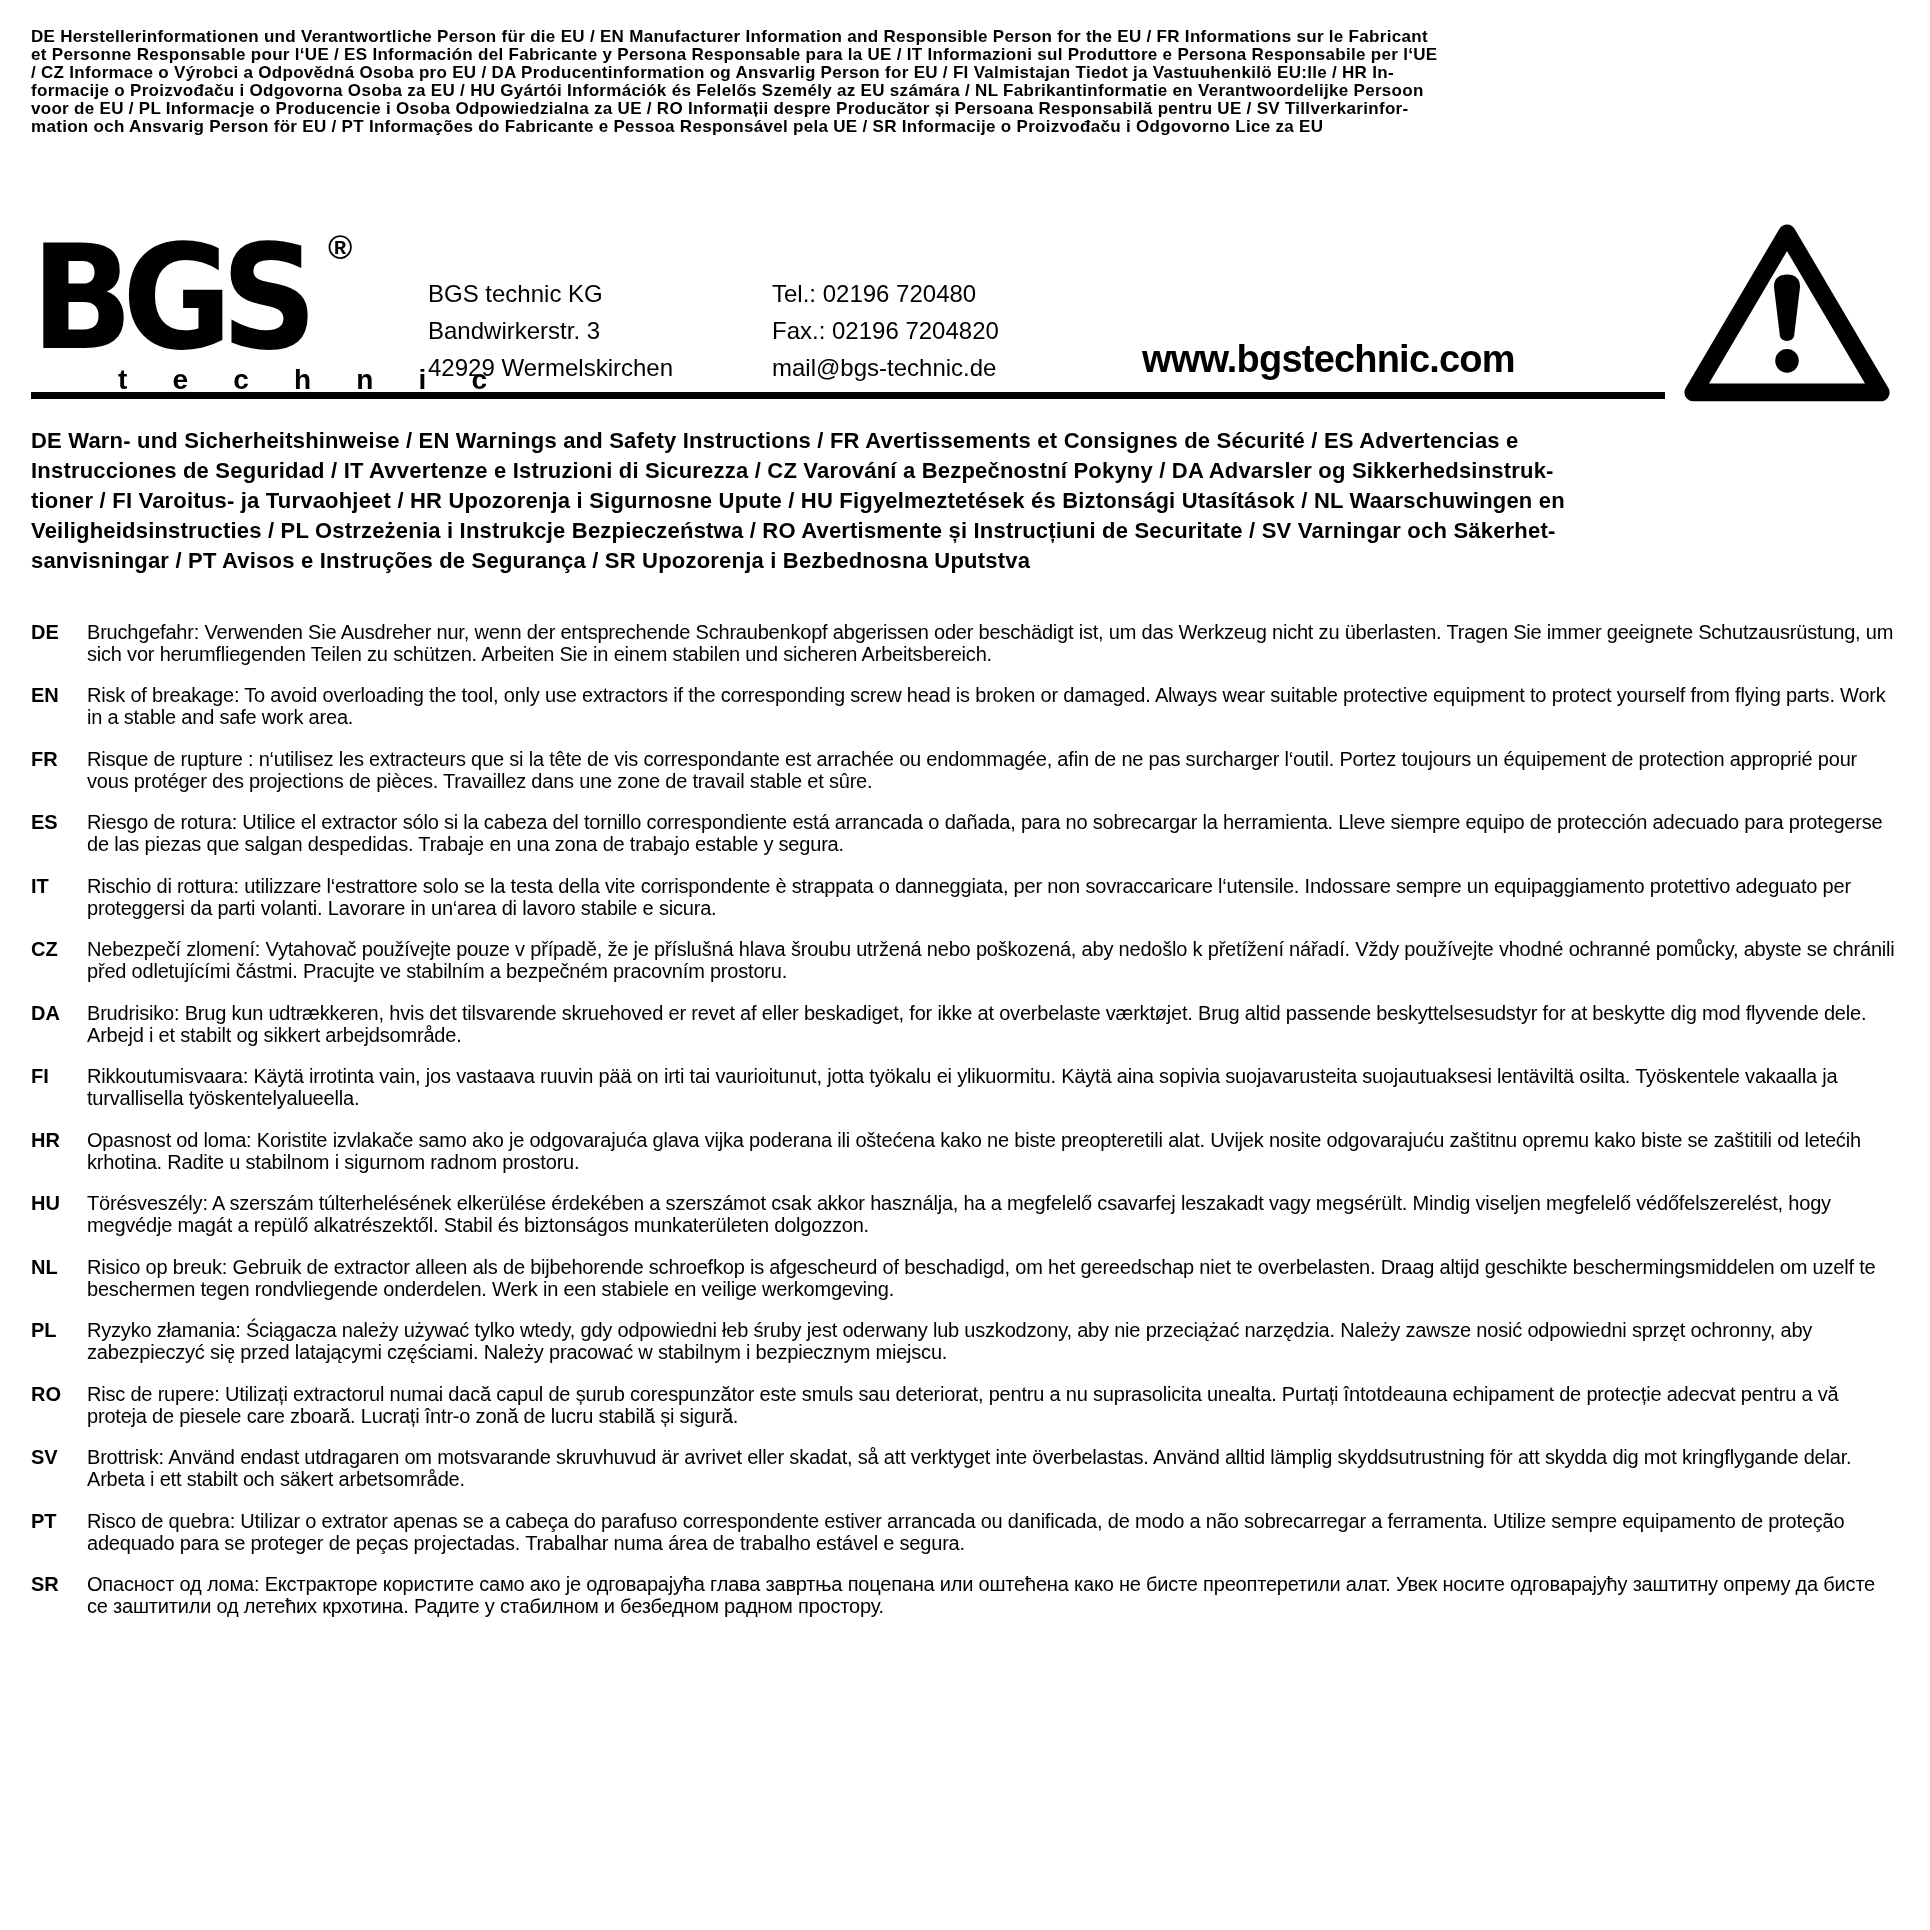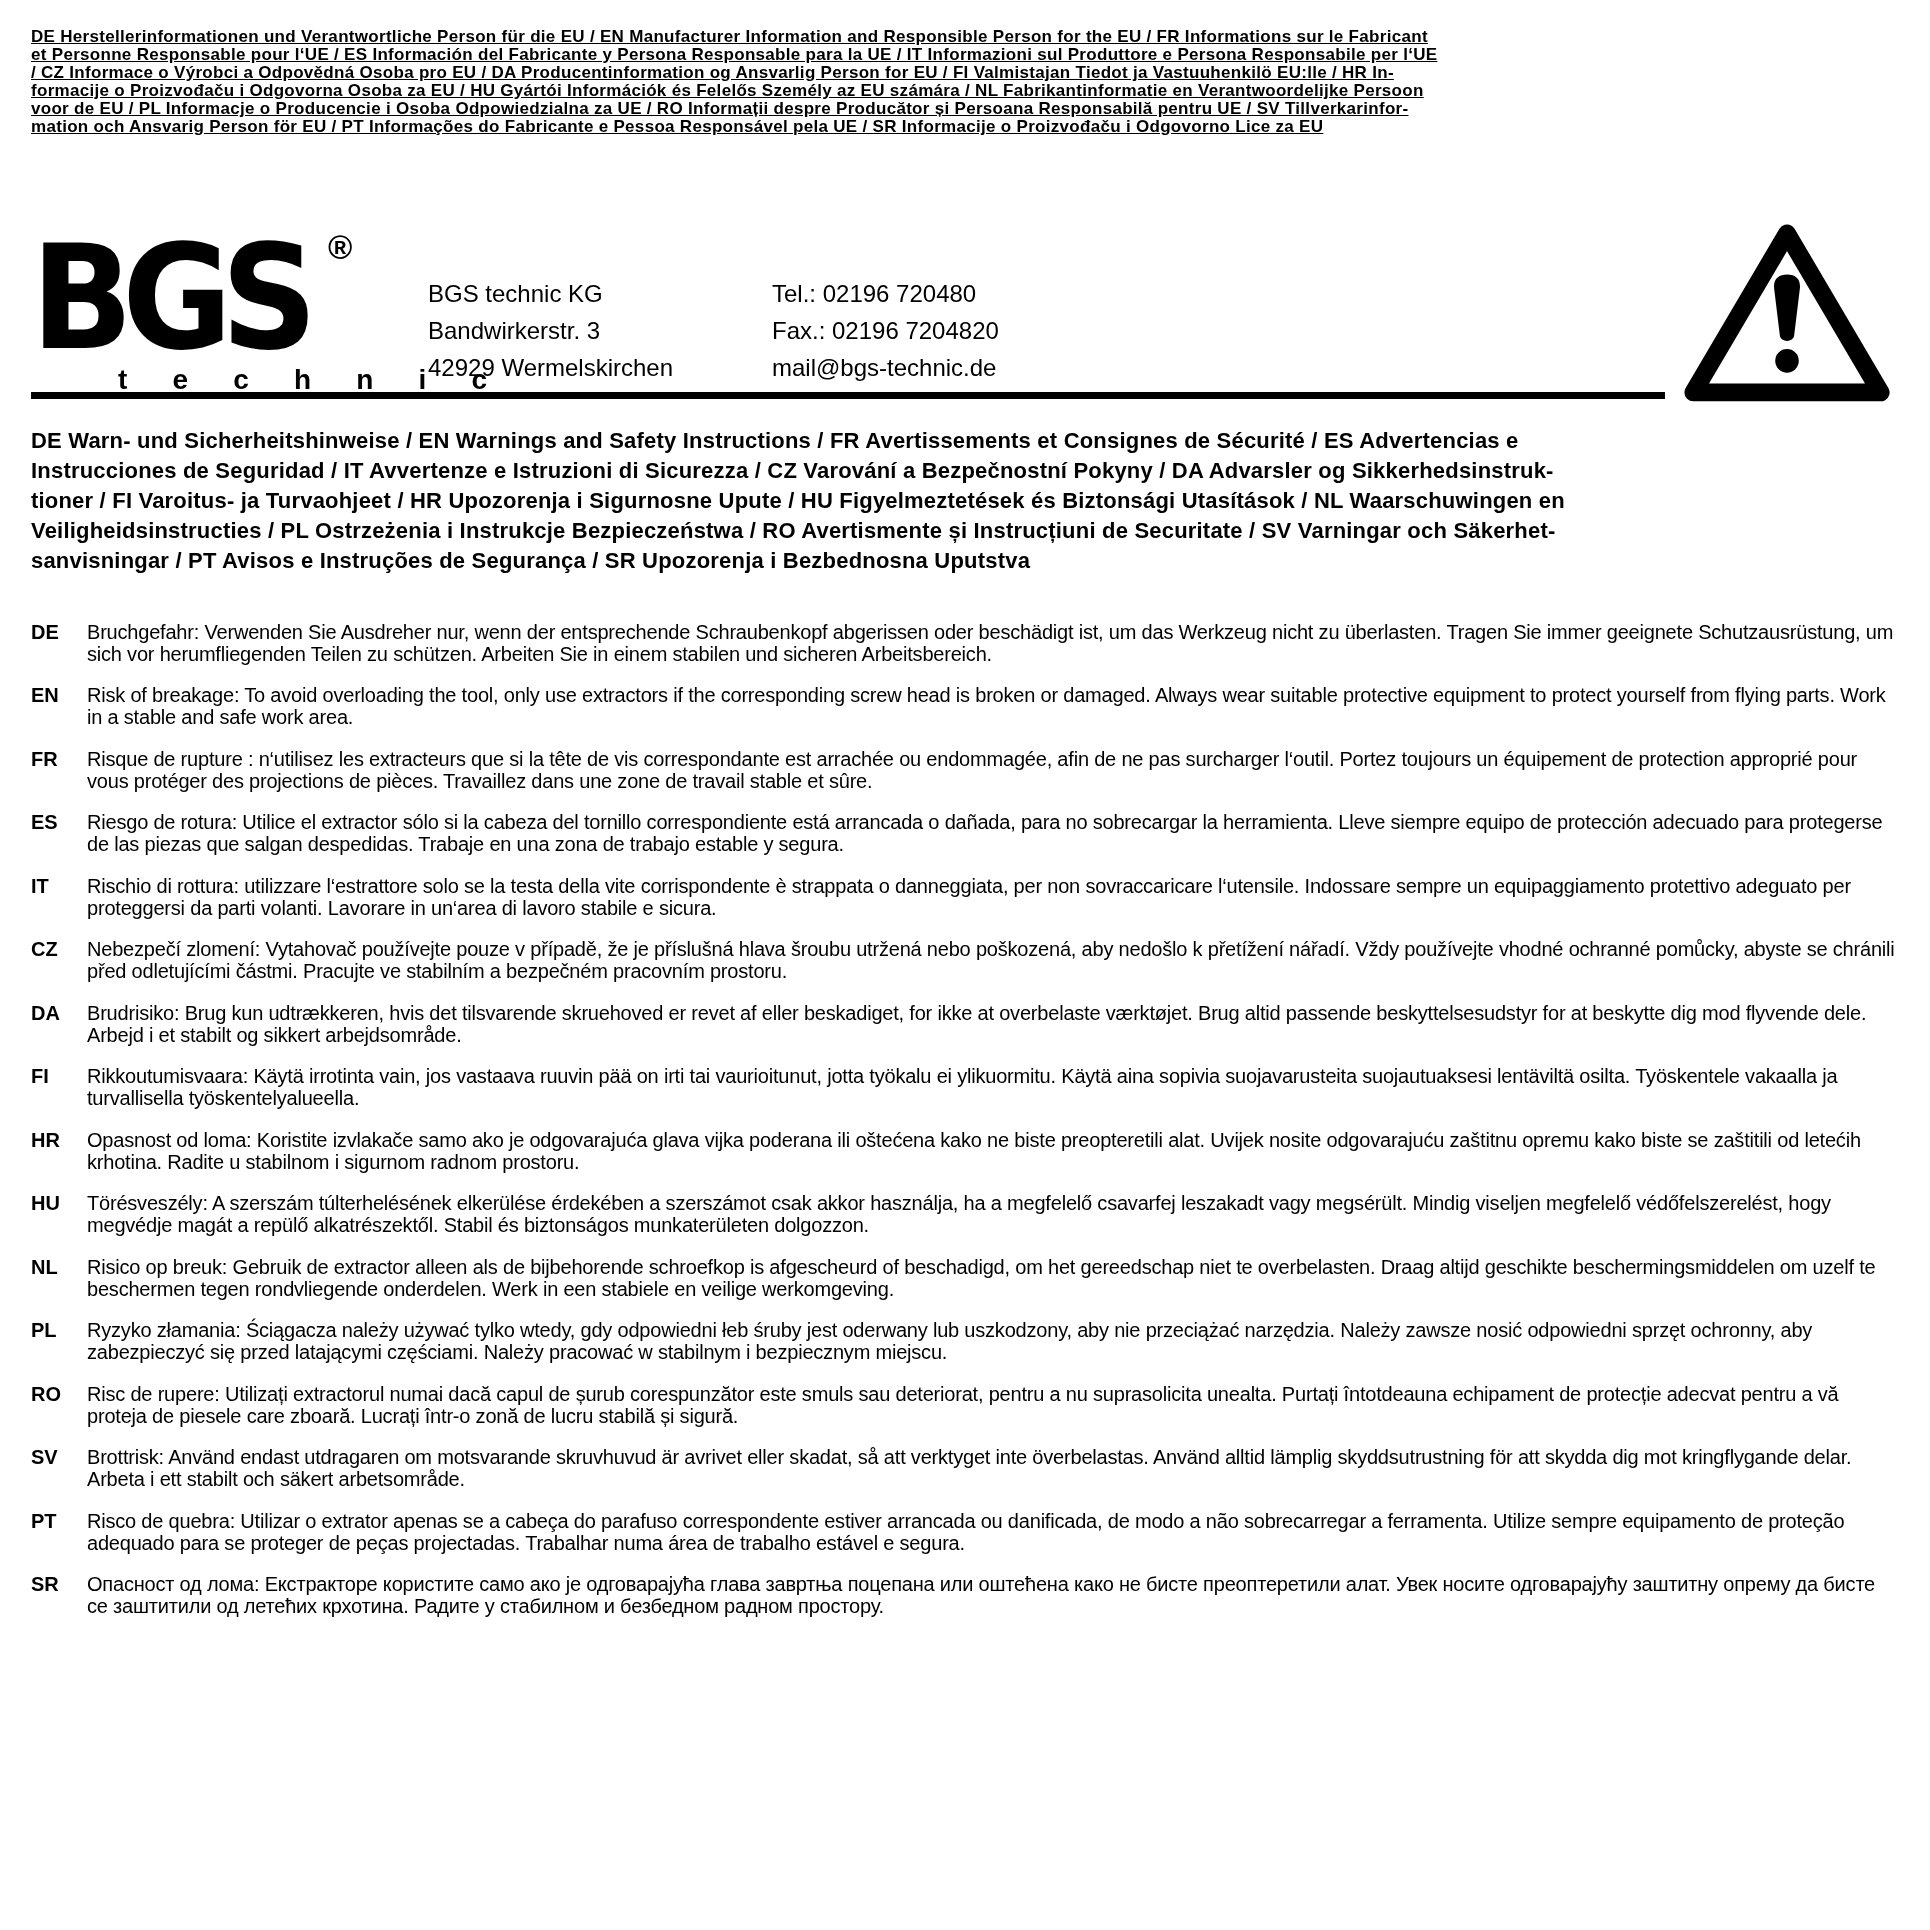--- a/index.html
+++ b/index.html
@@ -5,21 +5,20 @@
   html,body{margin:0;padding:0;background:#e8e8e8;}
   .page{
     width:1930px;height:1930px;background:#ffffff;color:#000;
     box-sizing:border-box;padding:28px 31px;position:relative;
     font-family:"Liberation Sans","DejaVu Sans",sans-serif;
   }
   
   .header-info{
     font-size:17px;font-weight:bold;line-height:18px;letter-spacing:0.3px;
     white-space:pre-line;
-    text-decoration:underline;
   }
   
   .brand-row{display:flex;align-items:center;margin-top:87px;height:181px;}
   .logo{width:350px;flex:0 0 350px;position:relative;padding-top:4.7px;}
   .logo-bgs{
     font-family:"DejaVu Sans",sans-serif;font-weight:bold;
     font-size:134px;line-height:117px;letter-spacing:-11px;
     transform:scaleY(1.08);transform-origin:left top;font-style:normal;
   }
   .logo-reg{
@@ -83,20 +82,21 @@
     </div>
 
     <div class="company-address">BGS technic KG
 Bandwirkerstr. 3
 42929 Wermelskirchen</div>
 
     <div class="contact-block">Tel.: 02196 720480
 Fax.: 02196 7204820
 mail@bgs-technic.de</div>
 
+    <div class="website">www.bgstechnic.com</div>
 
     <div class="warning-triangle">
       <svg width="224" height="181" viewBox="0 0 100 86" xmlns="http://www.w3.org/2000/svg">
         <path d="M50 5 L94.5 80.5 L5.5 80.5 Z" fill="#ffffff" stroke="#000000" stroke-width="8.5" stroke-linejoin="round"></path>
         <path d="M50 24.5 C54.6 24.5 56.6 27.2 56.1 31.2 L53.4 53.5 C53 56.9 47 56.9 46.6 53.5 L43.9 31.2 C43.4 27.2 45.4 24.5 50 24.5 Z" fill="#000000"></path>
         <circle cx="50" cy="65.5" r="5.6" fill="#000000"></circle>
       </svg>
     </div>
 
   </div>

